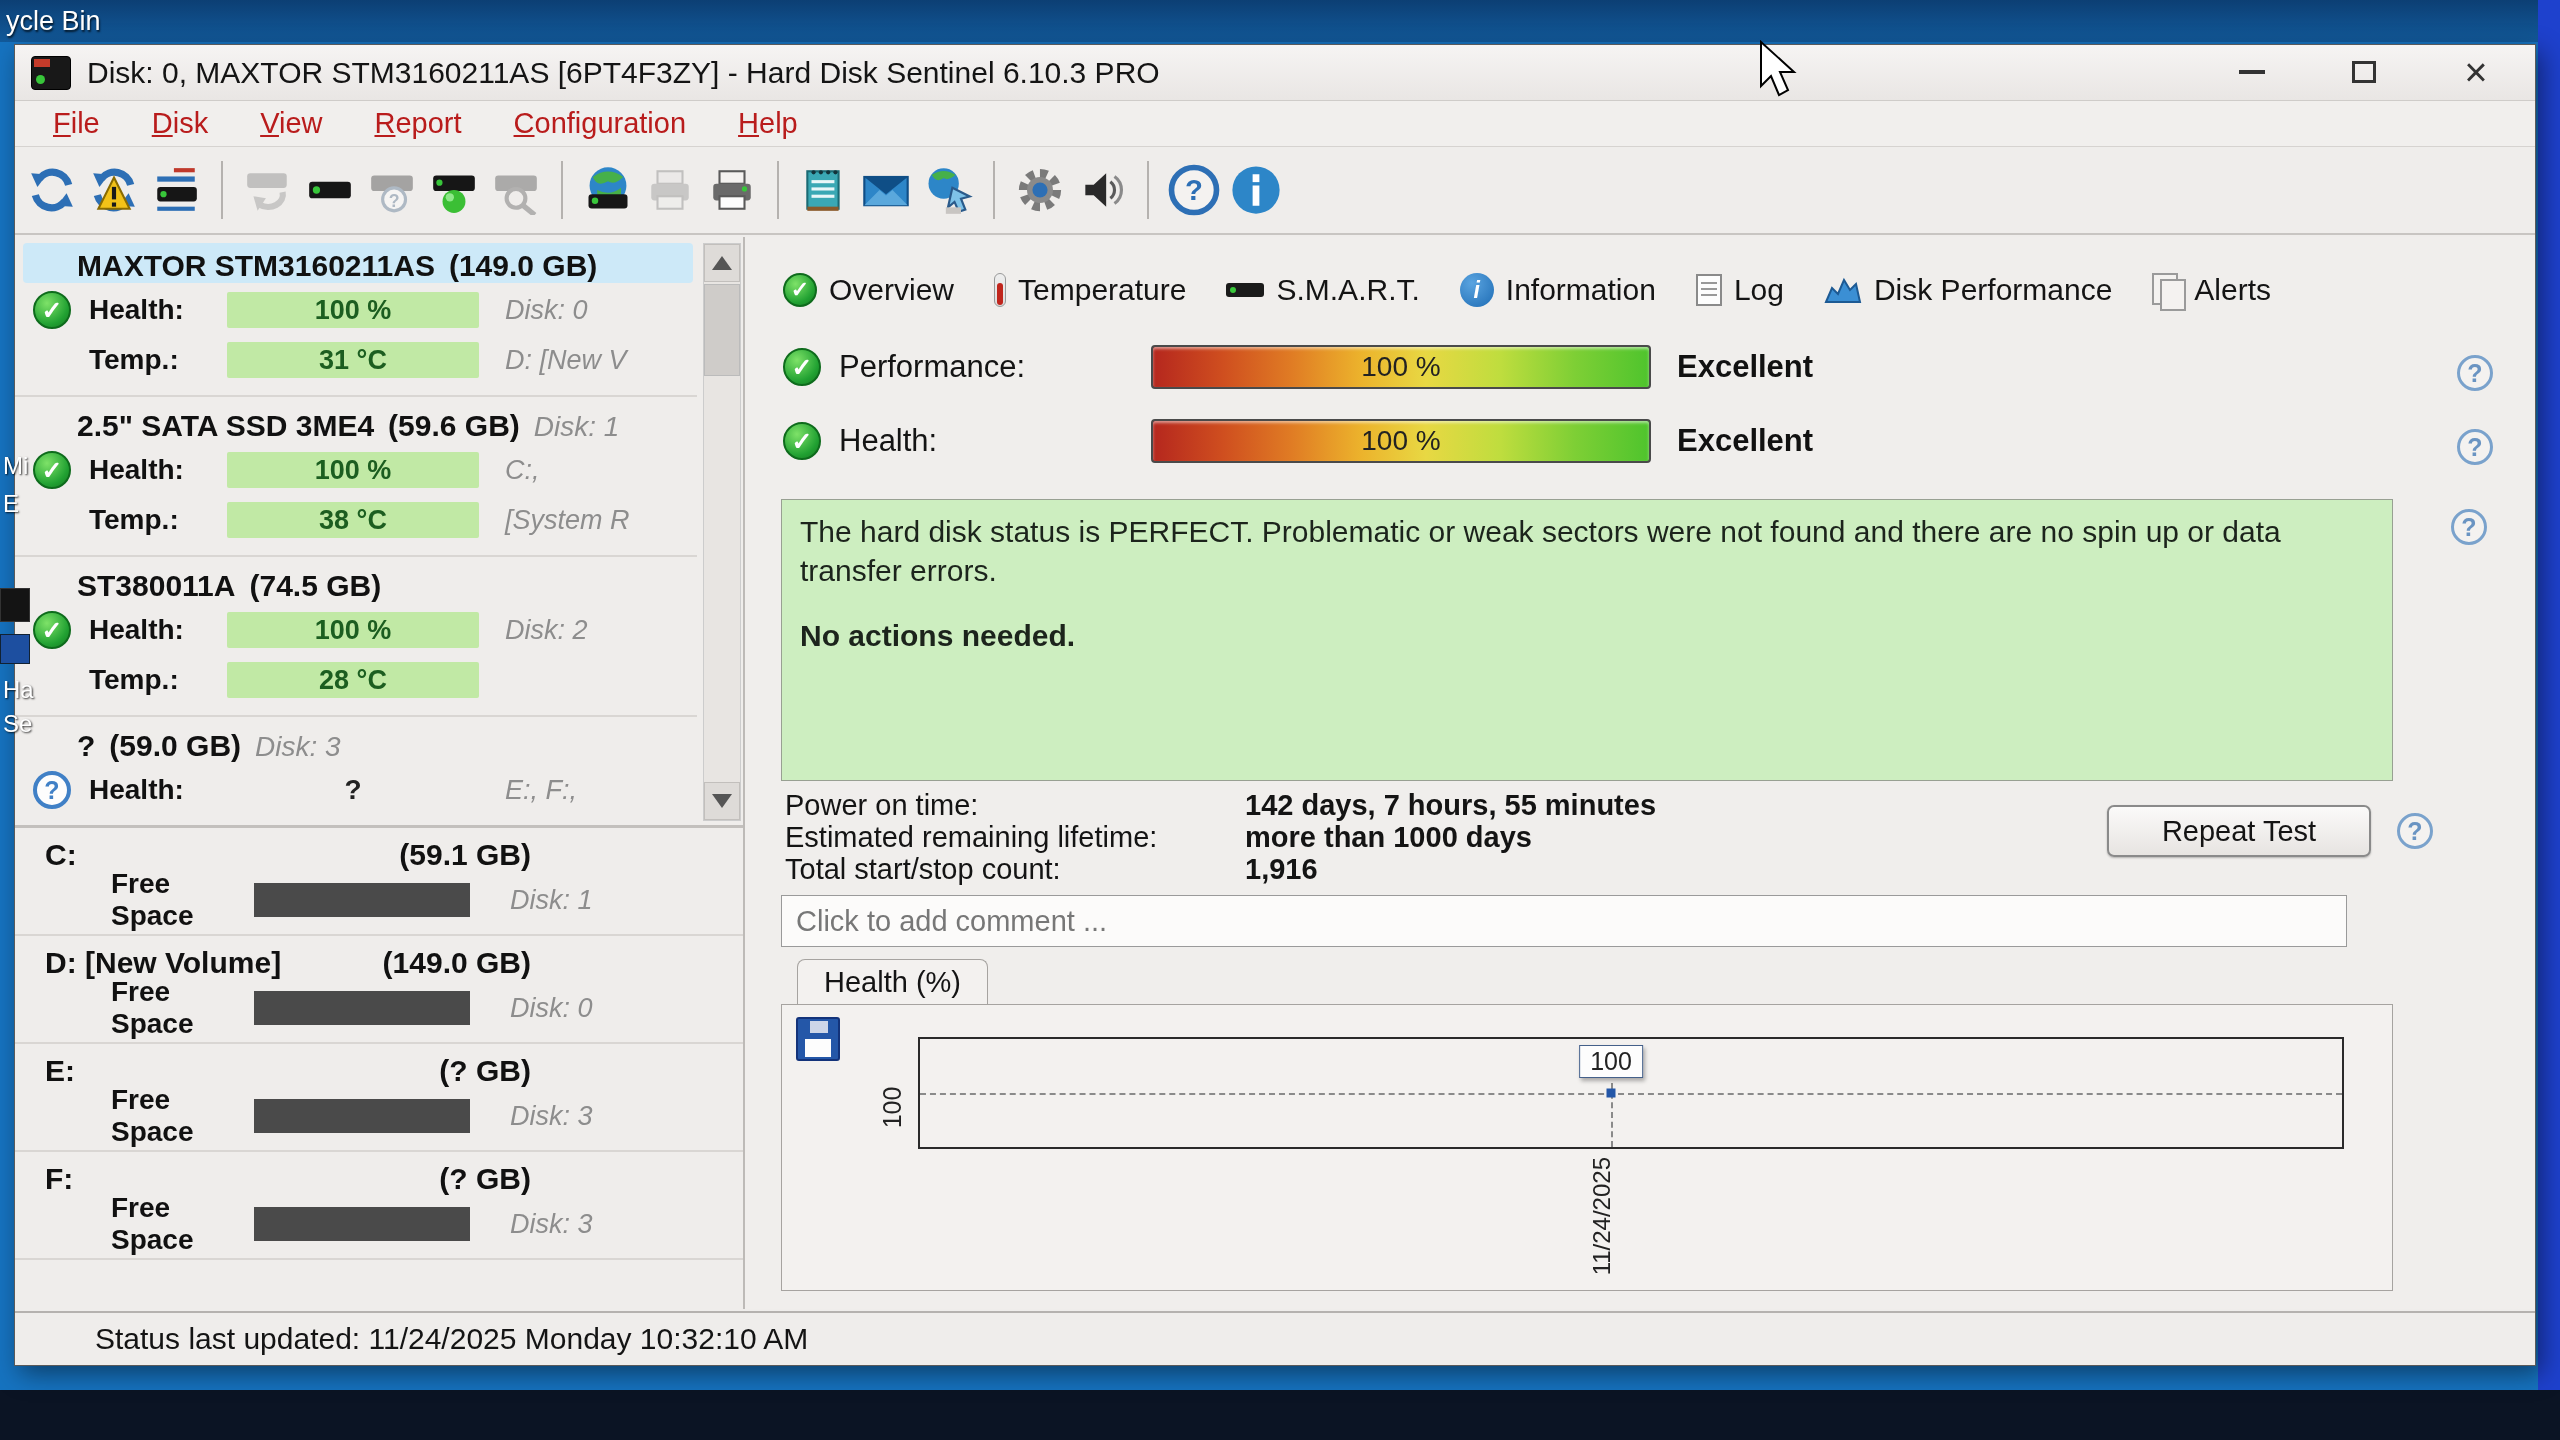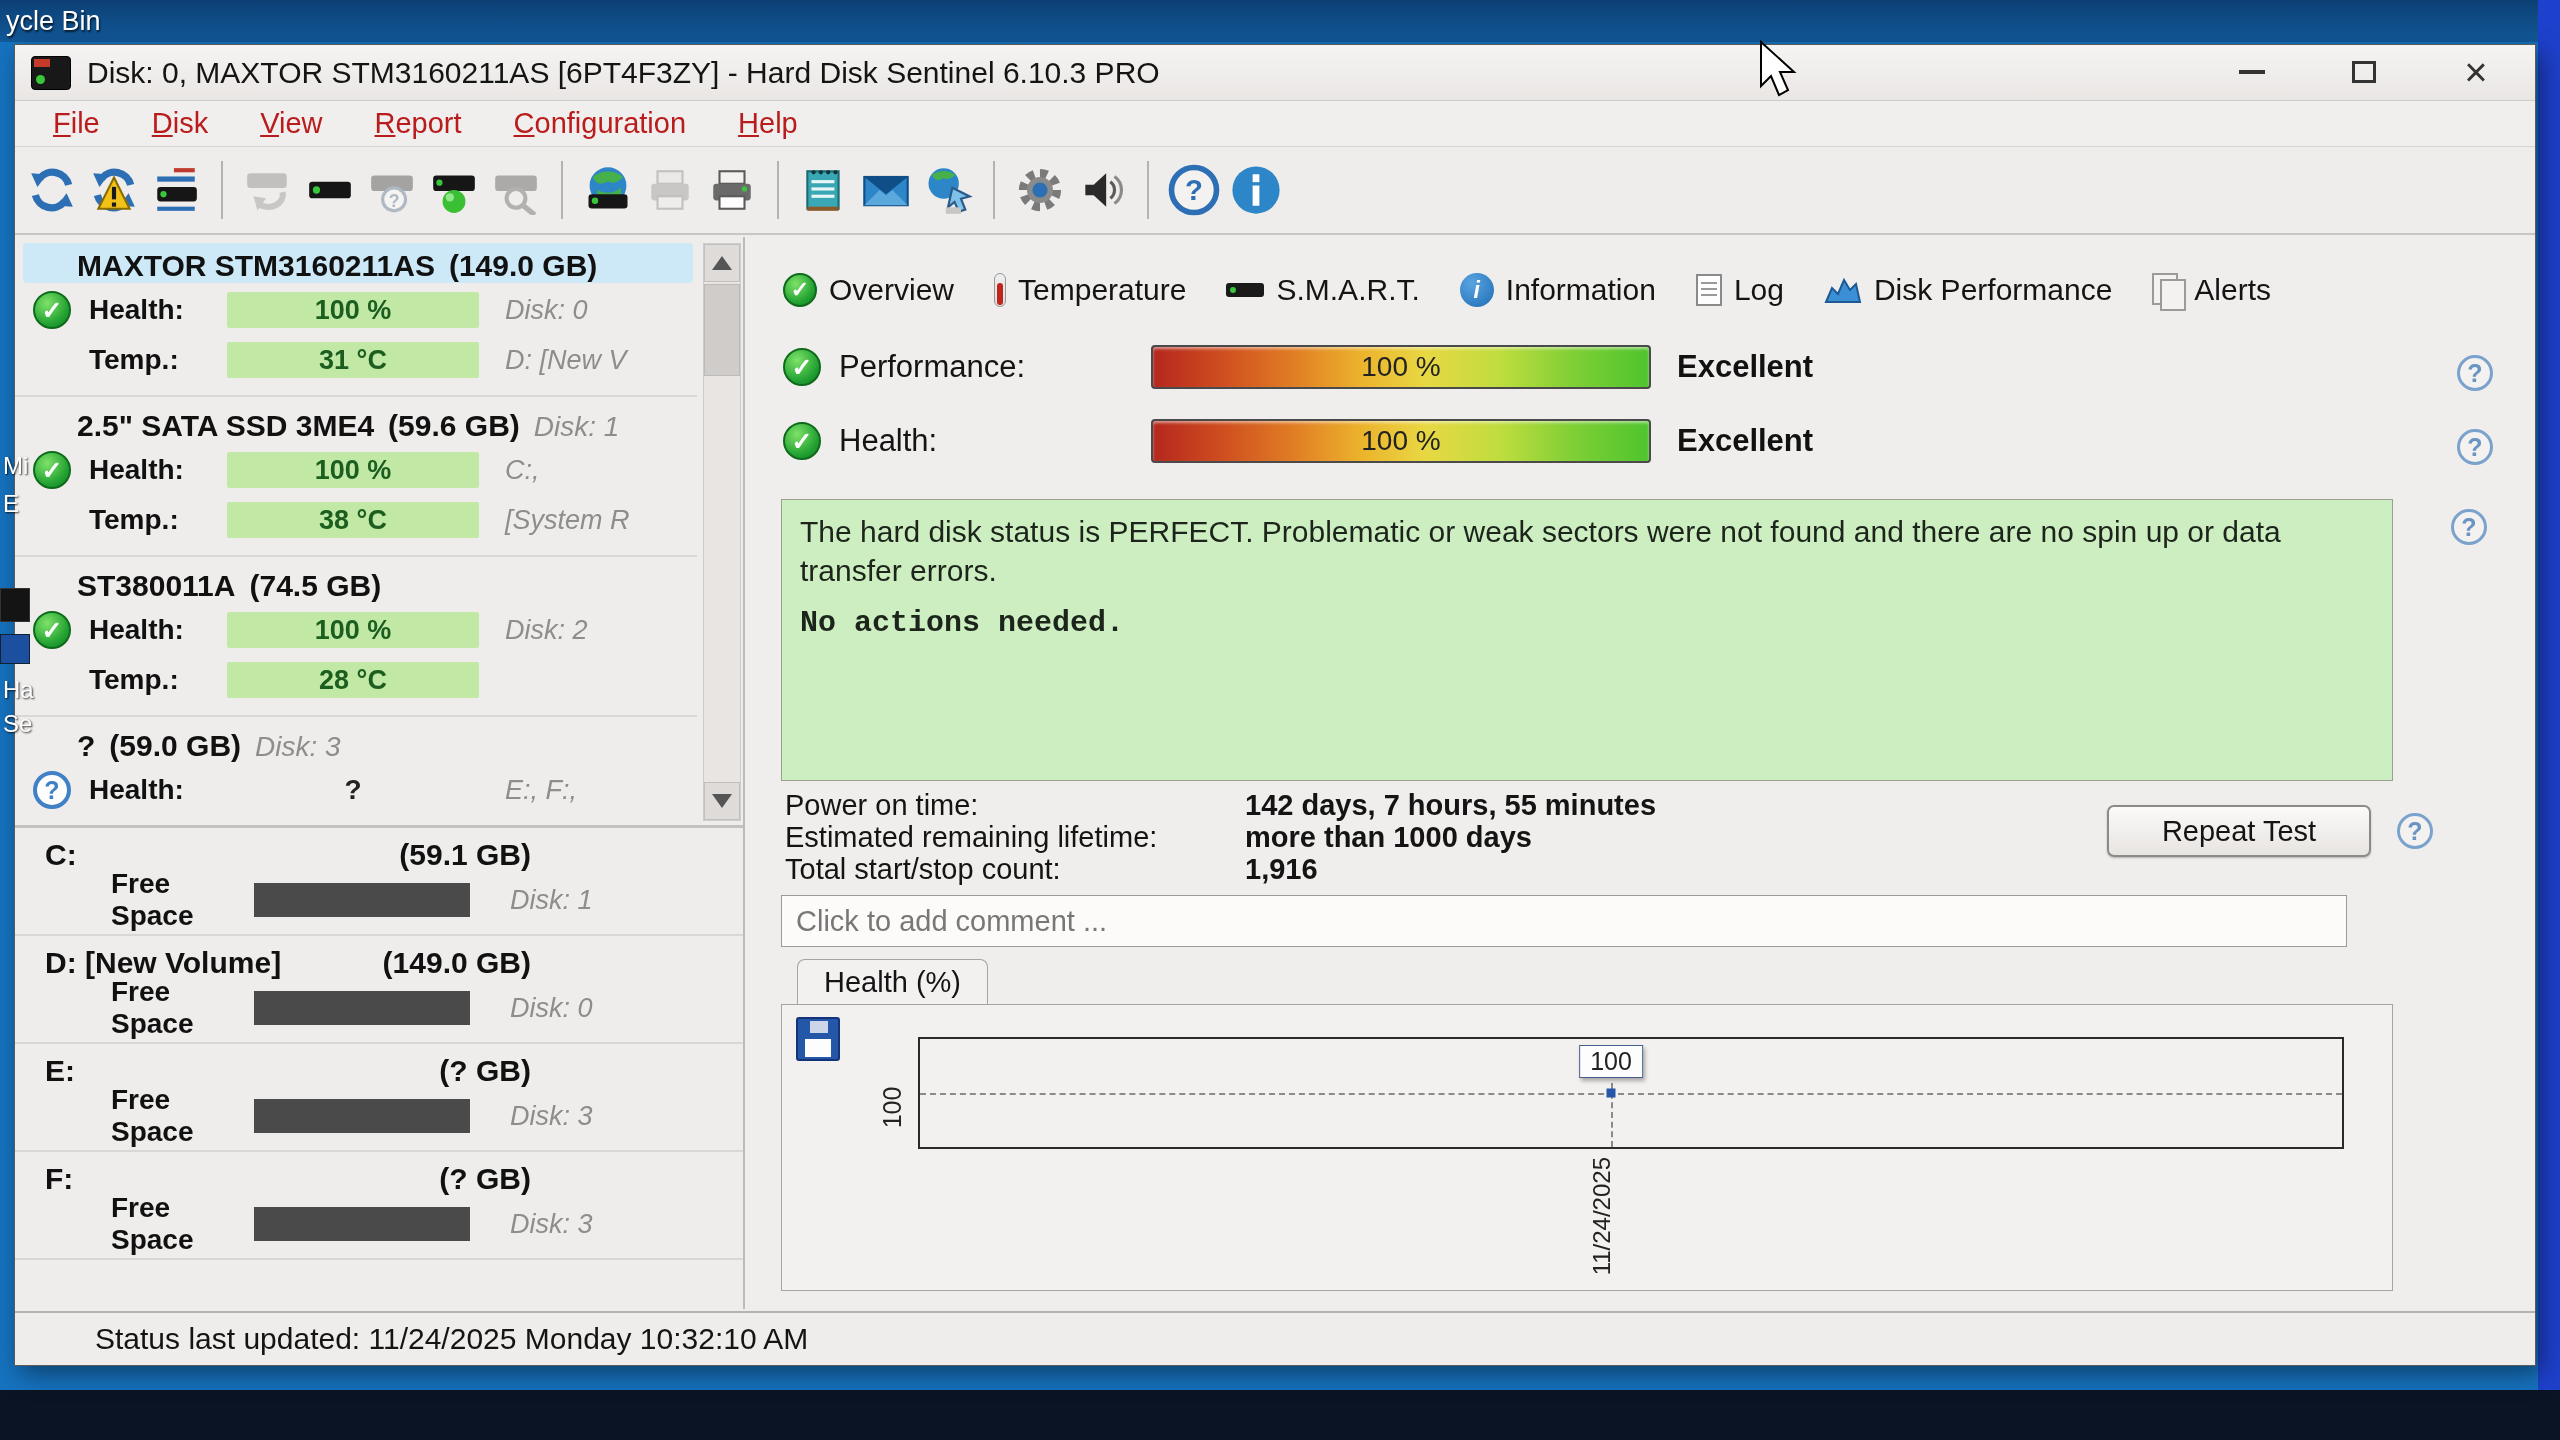--- a/index.html
+++ b/index.html
@@ -113,21 +113,21 @@
   .grow { position:absolute; left:38px; display:flex; align-items:center; }
   .grow .lbl { width:312px; font-size:31px; color:#141414; margin-left:18px; }
   .gauge { width:500px; height:44px; border:2px solid #4a4a4a; border-radius:4px; position:relative;
            background:linear-gradient(90deg,#b5271e,#cf4e1f 14%,#e07c24 28%,#ecb32c 42%,#e8d843 55%,#bfdd3e 70%,#7ecf35 85%,#4fc42d);
            box-shadow:inset 0 2px 3px rgba(255,255,255,.5); display:flex; align-items:center; justify-content:center; }
   .gauge span { font-size:28px; color:#222; }
   .rating { font-size:31px; font-weight:bold; color:#111; margin-left:26px; }
 
   .statusbox { position:absolute; left:36px; top:262px; width:1612px; height:282px; background:#cdeec0;
                border:1px solid #98a092; padding:12px 18px; font-size:30px; color:#1c241c; line-height:1.3; }
-  .statusbox .act { display:block; margin-top:14px; font-weight:bold;font-family:Liberation Mono, monospace; }
+  .statusbox .act { display:block; margin-top:26px; font-weight:bold; }
 
   .stat-row { position:absolute; left:40px; display:flex; font-size:29px; color:#141414; }
   .stat-row .sl { width:460px; } .stat-row .sv { font-weight:bold; }
 
   .repeat-btn { position:absolute; left:1362px; top:568px; width:264px; height:52px; border:2px solid #8a8a8a;
                 border-radius:7px; background:linear-gradient(#fbfaf9,#e7e4e1); font-size:29px; color:#141414;
                 display:flex; align-items:center; justify-content:center; box-shadow:0 1px 2px rgba(0,0,0,.25); }
 
   .comment { position:absolute; left:36px; top:658px; width:1566px; height:52px; background:#fcfbfa;
              border:1px solid #9a9a9a; font-family:"Liberation Sans",sans-serif; font-size:29px; color:#555; padding:0 14px; }

